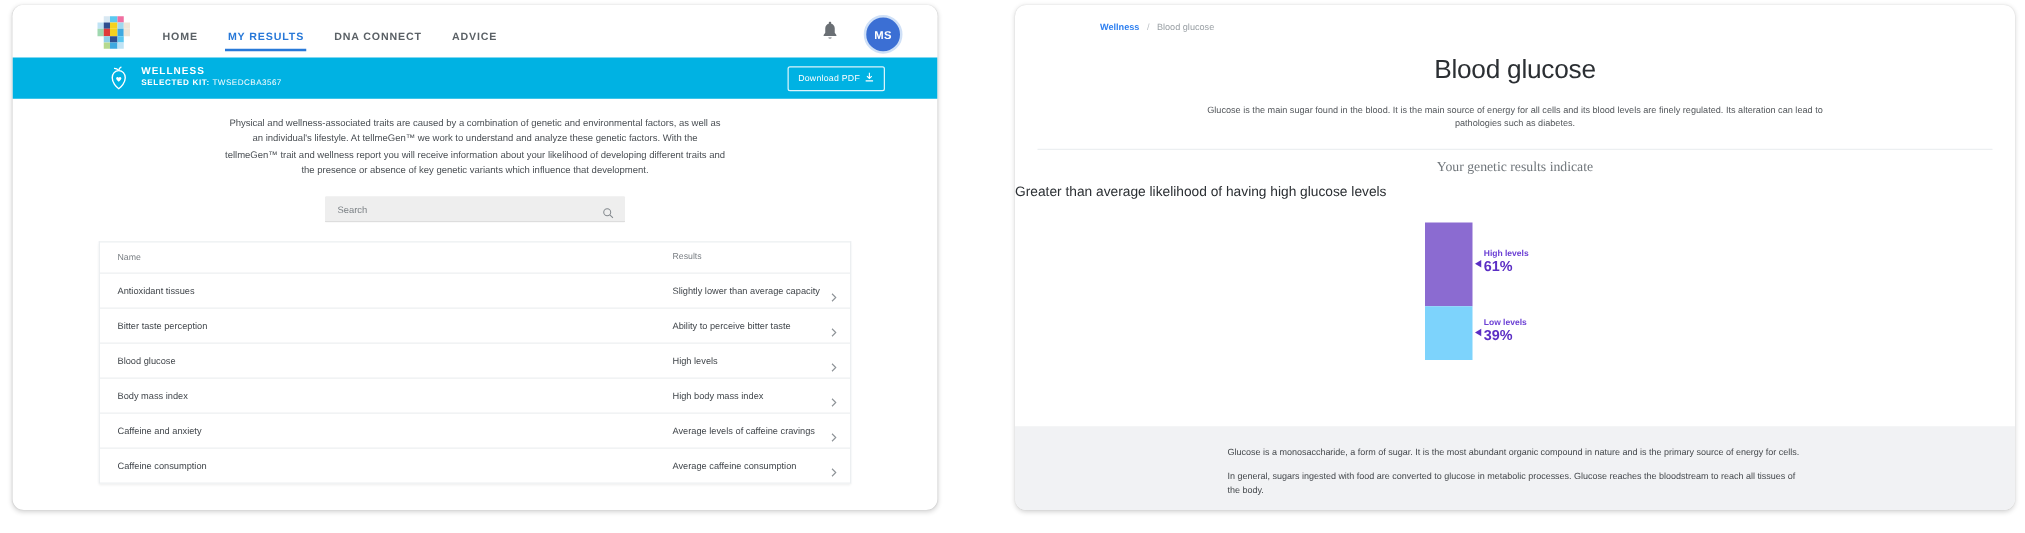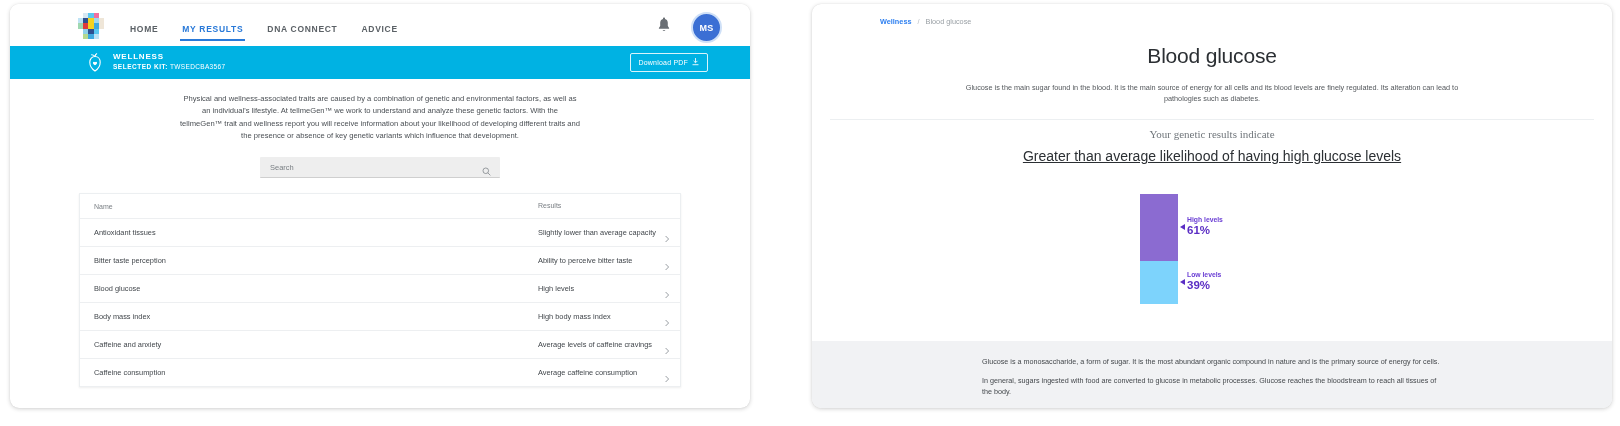--- a/index.html
+++ b/index.html
@@ -287,37 +287,36 @@
     border-top: 1px solid #eceff1;
   }
   .result-lead {
     text-align: center;
     margin-top: 8px;
     font-size: 11px;
     color: #70767b;
     font-family: Liberation Serif, serif;
   }
   .result-main {
-    text-align: center;
+    text-align: left;
     margin-top: 8px;
-    font-size: 14px;
+    font-size: 11px;
     color: #2b2f33;
-    text-decoration: underline;
   }
 
   
   .chart-area {
     position: relative;
     height: 130px;
     margin-top: 14px;
   }
   .bar-stack {
     position: absolute;
     left: 328px;
-    top: 16px;
+    top: 4px;
     width: 38px;
     height: 110px;
     display: flex;
     flex-direction: column;
   }
   .seg {
     width: 100%;
     position: relative;
   }
   .seg-marker {

